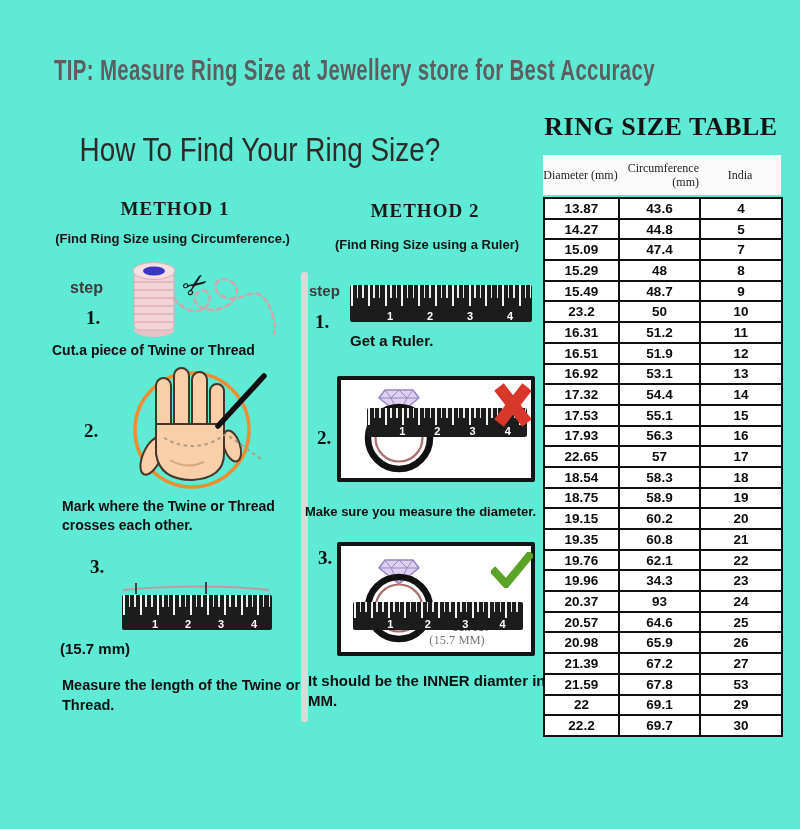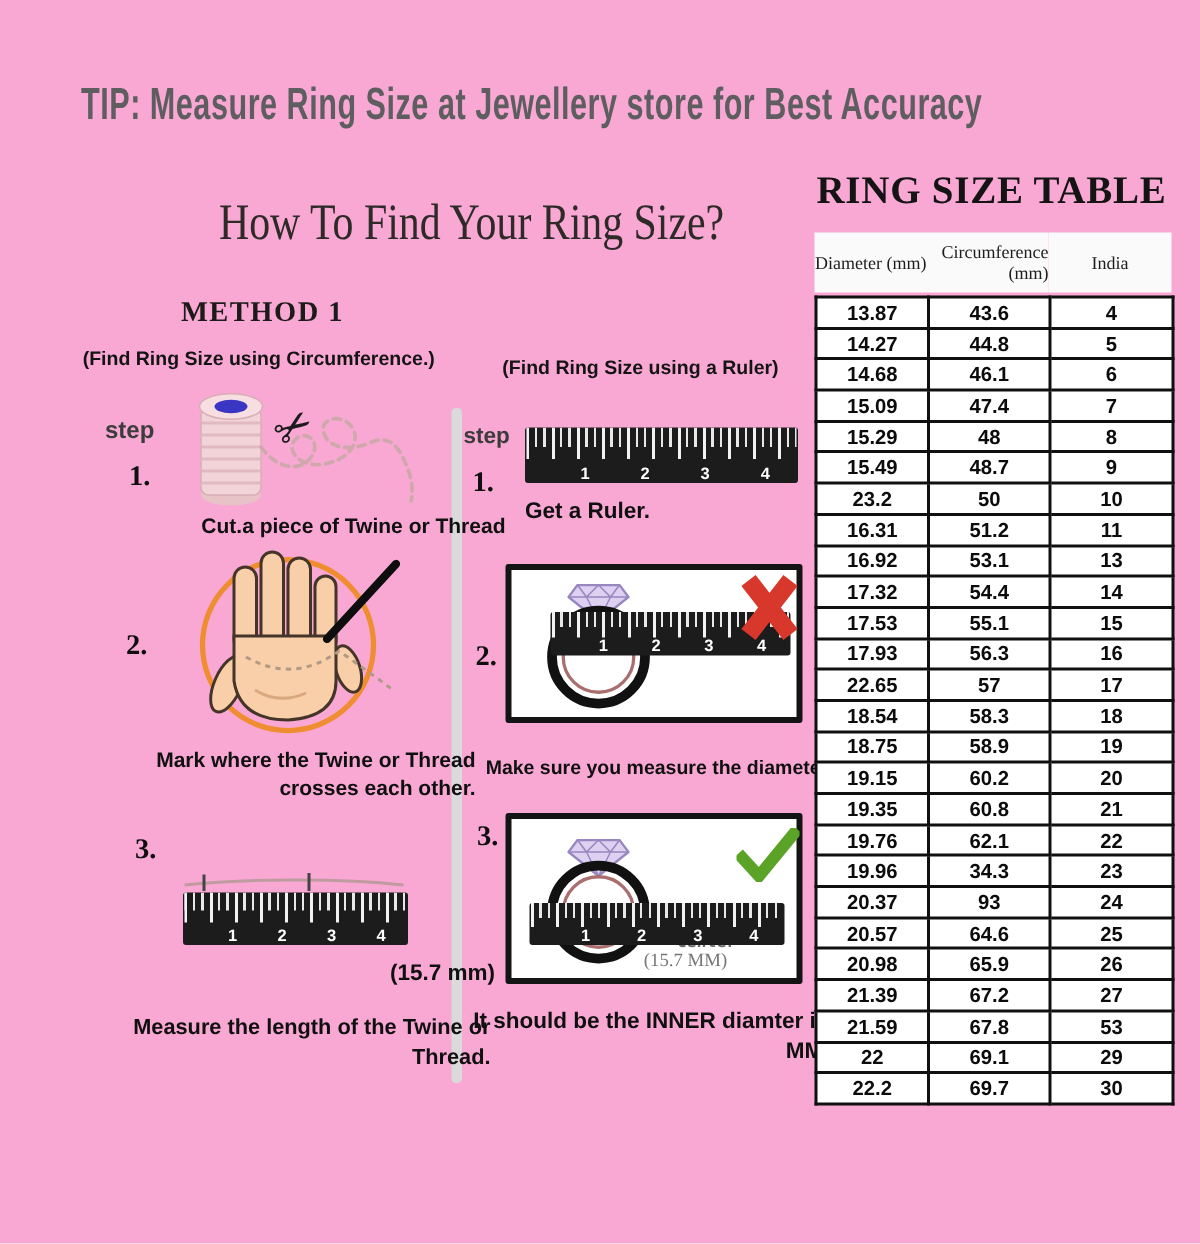--- a/index.html
+++ b/index.html
@@ -1,39 +1,39 @@
 <!DOCTYPE html>
 <html><head>
 <meta charset="utf-8">
 <style>
   html,body{margin:0;padding:0;background:#fff;}
-  #canvas{position:relative;width:800px;height:829px;background:#f9a8d4;overflow:hidden;
+  #canvas{position:relative;width:800px;height:829px;background:#5eead4;overflow:hidden;
           font-family:"Liberation Sans",sans-serif;color:#111;}
   .abs{position:absolute;}
 
   
   .tip{left:54px;top:53px;font-weight:700;font-size:30px;color:#5e5e60;white-space:nowrap;
        transform:scaleX(0.68);transform-origin:0 50%;letter-spacing:0.5px;}
 
   
-  .guide-title{left:40px;top:130px;width:480px;text-align:right;
-               font-family:Liberation Serif, serif;font-size:34px;color:#2d2a28;}
+  .guide-title{left:40px;top:130px;width:480px;text-align:left;
+               font-family:Liberation Sans, sans-serif;font-size:34px;color:#2d2a28;}
   .guide-title .squeeze{display:inline-block;transform:scaleX(0.82);transform-origin:50% 50%;white-space:nowrap;}
   .method-heading{font-family:"Liberation Serif",serif;font-weight:700;font-size:19px;
                   letter-spacing:1px;color:#1d1b1a;text-align:center;}
   .m1-heading{left:55px;top:198px;width:240px;}
   .m2-heading{left:315px;top:200px;width:220px;}
   .method-sub{font-weight:700;font-size:13px;color:#141414;text-align:center;}
   .m1-sub{left:40px;top:231px;width:265px;}
   .m2-sub{left:317px;top:237px;width:220px;}
   .divider{left:301px;top:272px;width:7px;height:450px;background:#dadada;border-radius:3px;}
 
   .step-label{font-weight:700;font-size:16px;color:#3c3c3c;}
   .step-num{font-family:"Liberation Serif",serif;font-weight:700;font-size:19px;color:#0f0f0f;}
-  .caption{font-weight:700;font-size:14px;color:#101010;text-align:right;line-height:1.35;}
+  .caption{font-weight:700;font-size:14px;color:#101010;text-align:left;line-height:1.35;}
 
   
   .ruler{position:absolute;background:#1d1c1c;border-radius:2px;overflow:hidden;}
   .ruler::before{content:"";position:absolute;left:1px;right:1px;top:0;height:34%;
     background:repeating-linear-gradient(90deg,#e8e8e8 0 1.5px,transparent 1.5px 5.6px);}
   .ruler::after{content:"";position:absolute;left:1px;right:1px;top:0;height:58%;
     background:repeating-linear-gradient(90deg,#f2f2f2 0 2px,transparent 2px 16.8px);}
   .ruler .num{position:absolute;bottom:0;transform:translateX(-50%);color:#fff;
     font-weight:700;font-size:11px;font-family:"Liberation Sans",sans-serif;z-index:2;}
 
@@ -59,20 +59,21 @@
 
 <div id="canvas">
 
   <div class="abs tip">TIP: Measure Ring Size at Jewellery store for Best Accuracy</div>
 
   <div class="abs guide-title">
     <span class="squeeze">How To Find Your Ring Size?</span>
   </div>
 
   <div class="abs method-heading m1-heading">METHOD 1</div>
+  <div class="abs method-heading m2-heading">METHOD 2</div>
   <div class="abs method-sub m1-sub">(Find Ring Size using Circumference.)</div>
   <div class="abs method-sub m2-sub">(Find Ring Size using a Ruler)</div>
 
   <div class="abs divider"></div>
 
   <div class="abs step-label" style="left:70px;top:279px;">step</div>
   <div class="abs step-num" style="left:86px;top:307px;">1.</div>
 
   <svg class="abs" style="left:118px;top:256px;" width="165" height="88" viewBox="0 0 165 88">
     <ellipse cx="36" cy="74" rx="20" ry="7" fill="#e7c3c8"></ellipse>
@@ -194,25 +195,20 @@
           <td>13.87</td>
           <td>43.6</td>
           <td>4</td>
         </tr>
         <tr>
           <td>14.27</td>
           <td>44.8</td>
           <td>5</td>
         </tr>
         <tr>
-          <td>14.68</td>
-          <td>46.1</td>
-          <td>6</td>
-        </tr>
-        <tr>
           <td>15.09</td>
           <td>47.4</td>
           <td>7</td>
         </tr>
         <tr>
           <td>15.29</td>
           <td>48</td>
           <td>8</td>
         </tr>
         <tr>
@@ -224,20 +220,25 @@
           <td>23.2</td>
           <td>50</td>
           <td>10</td>
         </tr>
         <tr>
           <td>16.31</td>
           <td>51.2</td>
           <td>11</td>
         </tr>
         <tr>
+          <td>16.51</td>
+          <td>51.9</td>
+          <td>12</td>
+        </tr>
+        <tr>
           <td>16.92</td>
           <td>53.1</td>
           <td>13</td>
         </tr>
         <tr>
           <td>17.32</td>
           <td>54.4</td>
           <td>14</td>
         </tr>
         <tr>

